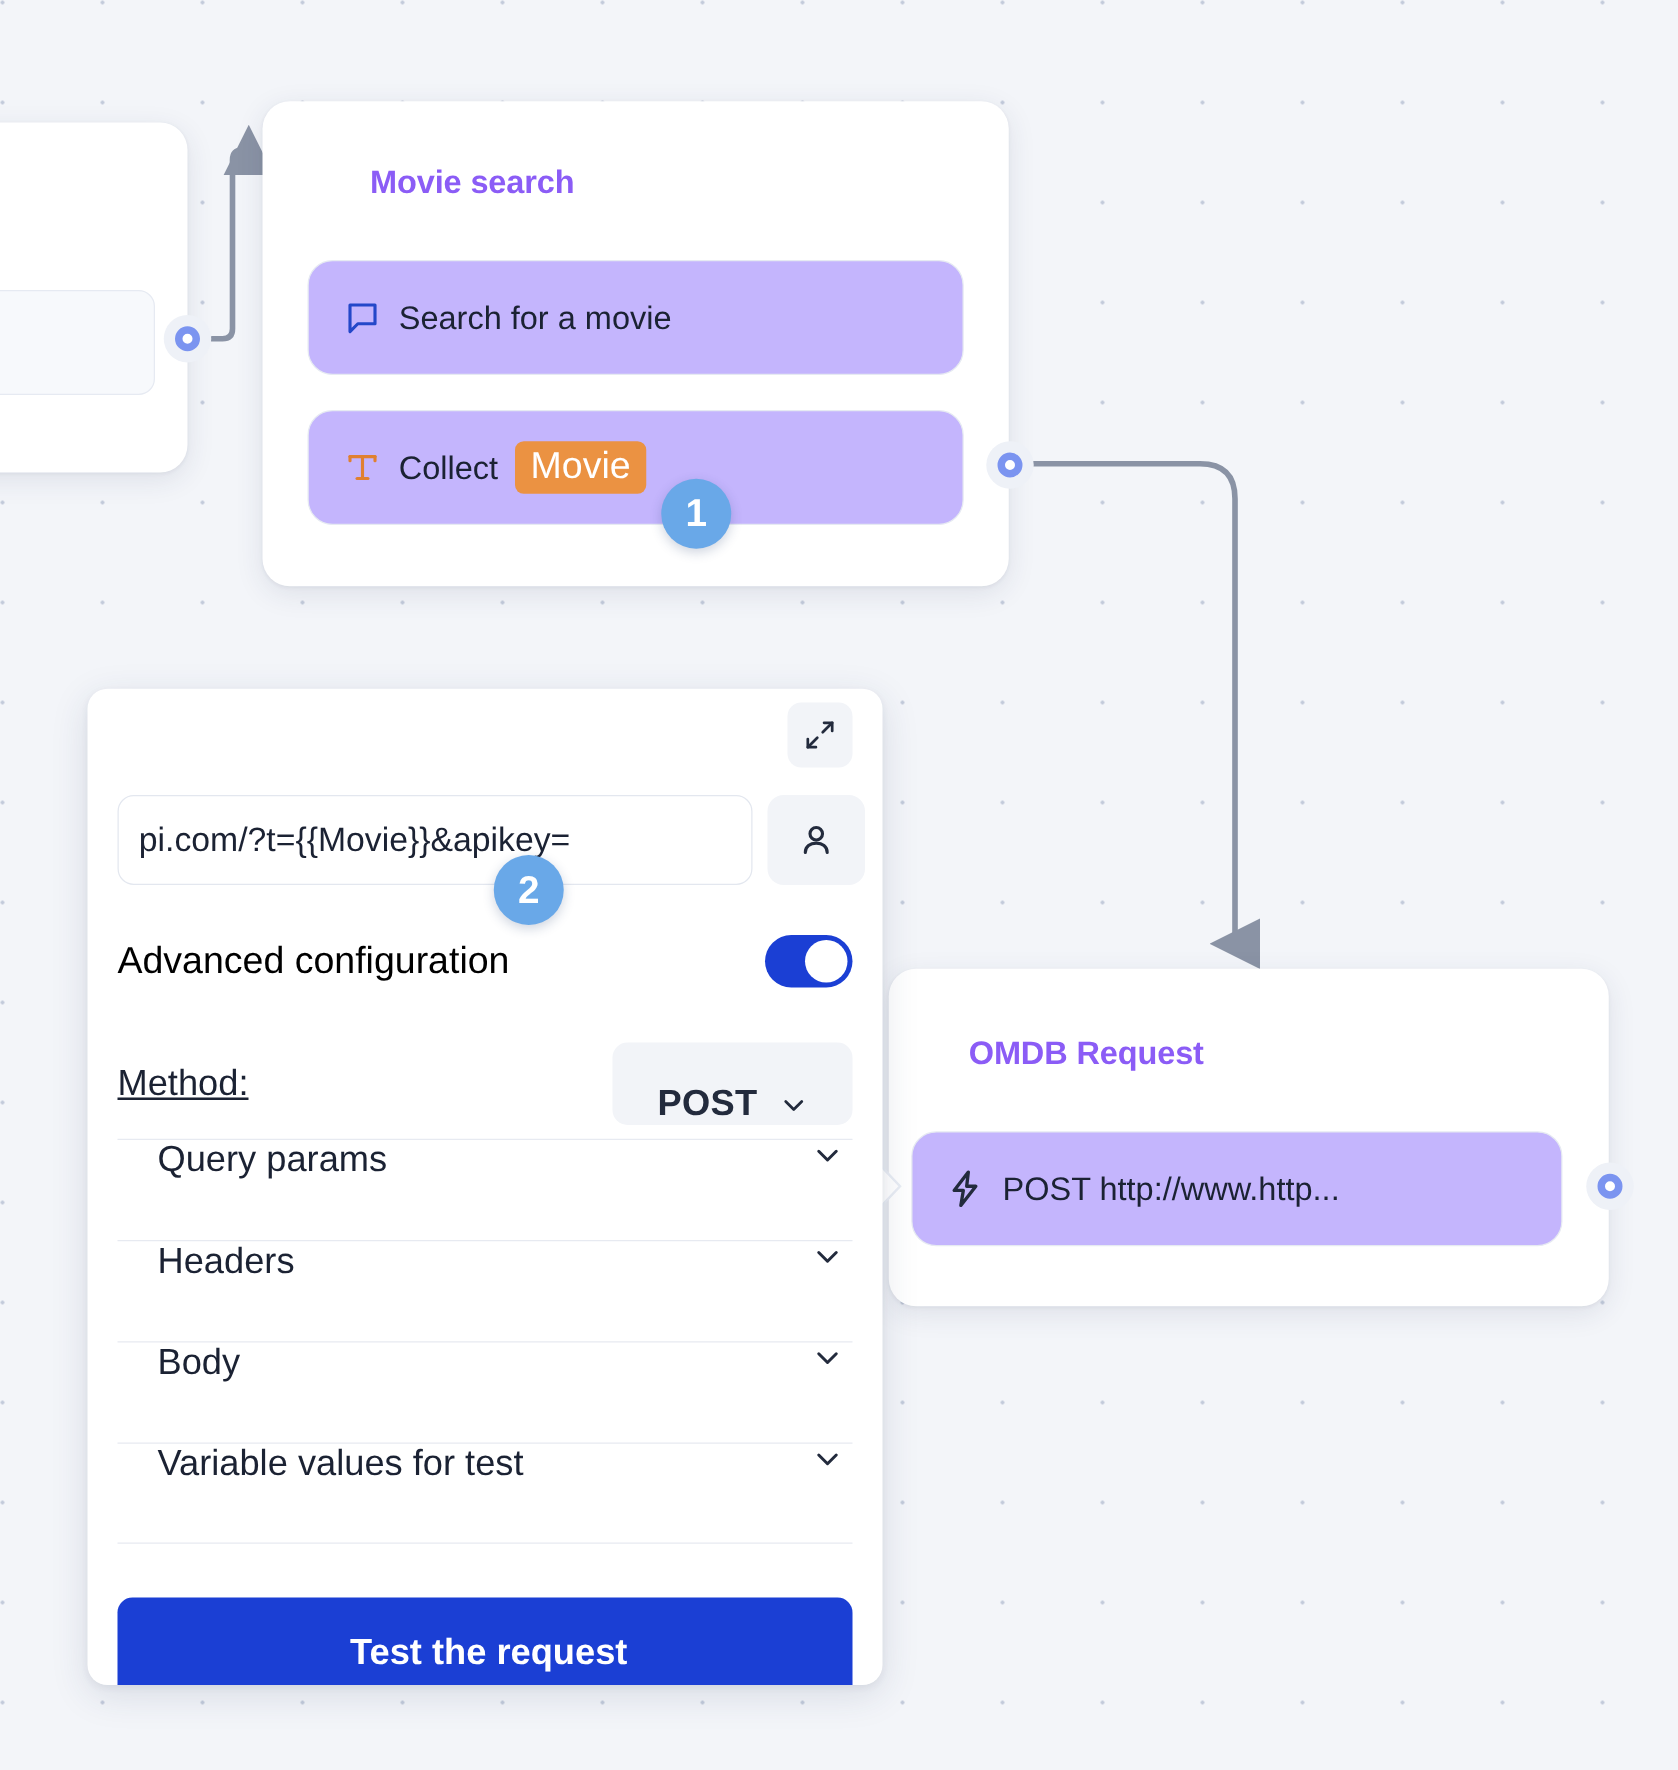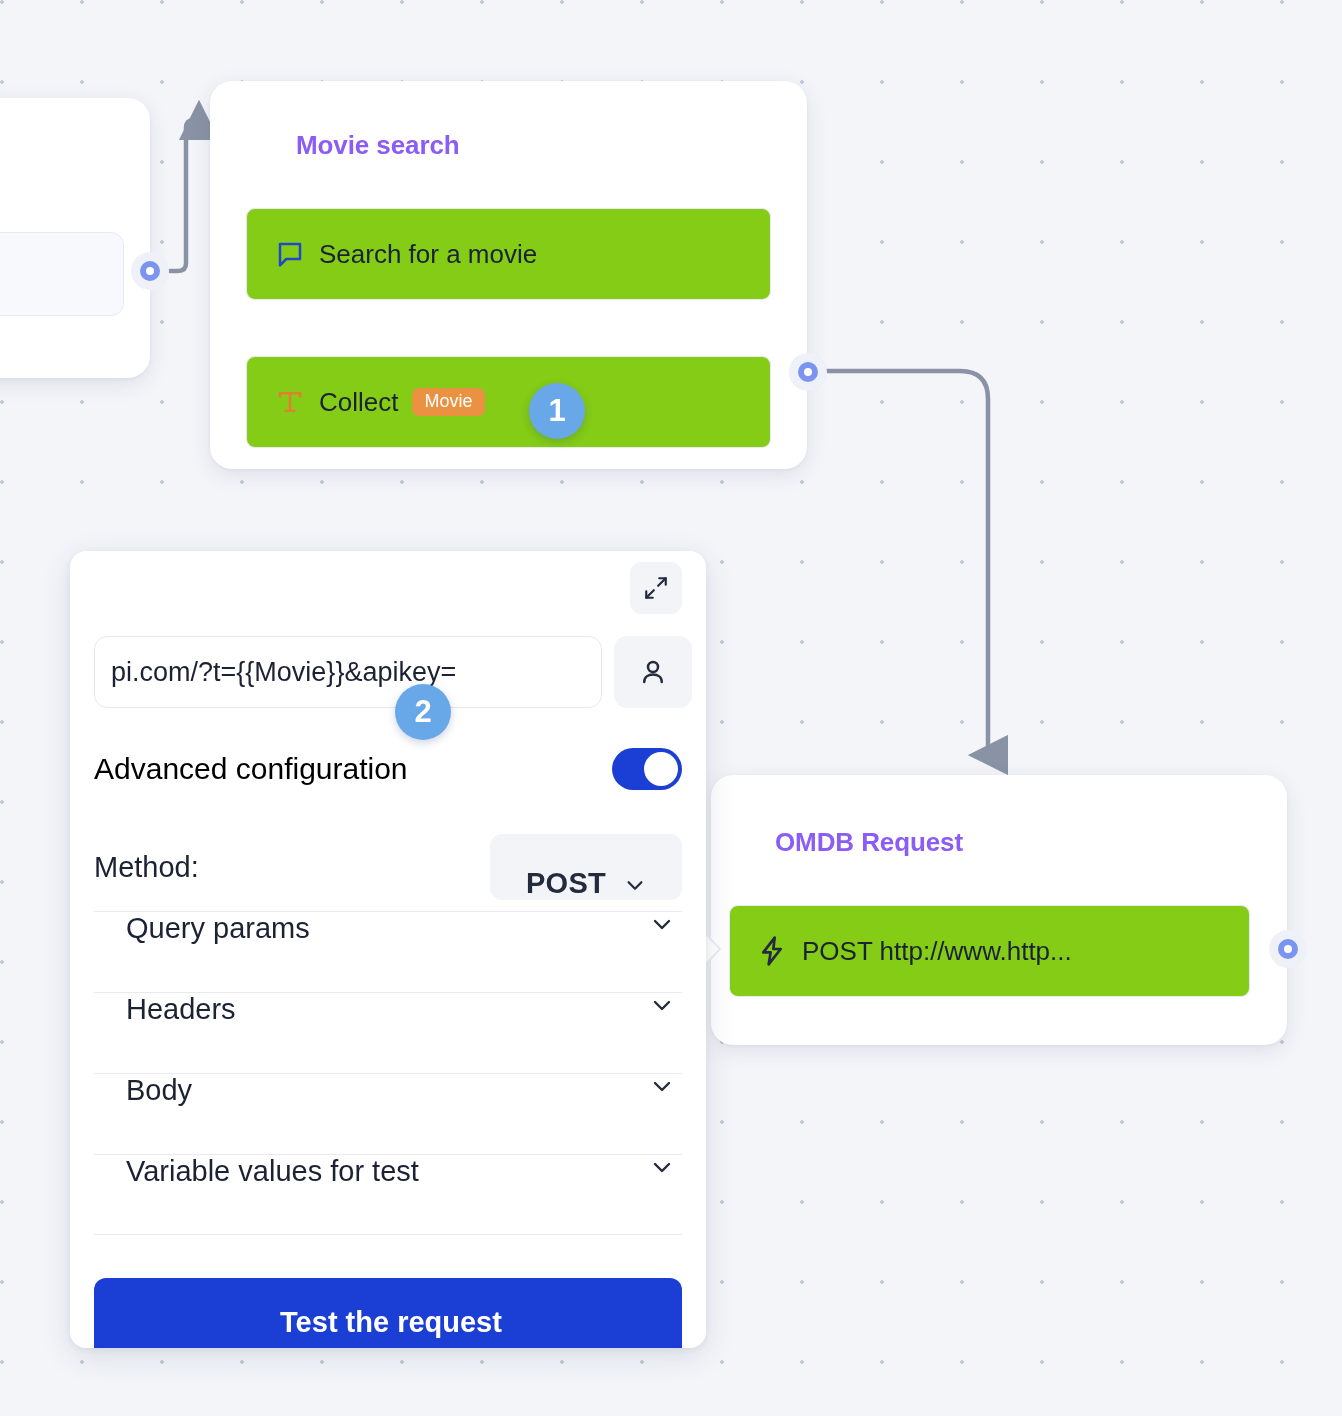--- a/index.html
+++ b/index.html
@@ -42,23 +42,23 @@
                 0 1px 3px rgba(40, 52, 90, 0.06);
   }
   .node-title {
     font-size: 26px;
     font-weight: 700;
     color: #8b5cf6;
     letter-spacing: -0.1px;
     margin-left: 42px;
   }
   .node-row {
-    background: #84cc16;
+    background: #c4b5fd;
     border: 1px solid #e6eaf2;
-    border-radius: 9px;
+    border-radius: 20px;
     display: flex;
     align-items: center;
     gap: 14px;
     box-sizing: border-box;
   }
   .node-row-label {
     font-size: 26px;
     color: #1b2233;
     white-space: nowrap;
     display: flex;
@@ -100,29 +100,29 @@
   }
   #node-movie-search .node-title { position: absolute; left: 44px; top: 49px; }
   #node-movie-search .node-row {
     position: absolute;
     left: 36px;
     width: 525px;
     height: 92px;
     padding-left: 28px;
   }
   #row-search-movie { top: 127px; }
-  #row-collect-movie { top: 247px; margin-top: 28px; }
+  #row-collect-movie { top: 247px; }
 
   .var-chip {
     display: inline-block;
     background: #eb9242;
     color: #ffffff;
     border-radius: 7px;
     padding: 3px 12px 5px;
-    font-size: 18px;
+    font-size: 30px;
     line-height: 1.12;
     margin-left: 4px;
   }
 
   
   #node-omdb {
     left: 711px;
     top: 775px;
     width: 576px;
     height: 270px;
@@ -269,21 +269,21 @@
   .method-row {
     position: absolute;
     left: 24px;
     top: 283px;
     width: 588px;
     height: 66px;
     display: flex;
     align-items: center;
     justify-content: space-between;
   }
-  .method-label { font-size: 29px; color: #1b2233; }
+  .method-label { font-size: 29px; color: #1b2233; text-decoration: underline; }
   .method-select {
     min-width: 192px;
     height: 66px;
     border-radius: 12px;
     background: #f2f4f8;
     display: flex;
     align-items: flex-end;
     justify-content: center;
     gap: 18px;
     cursor: pointer;

